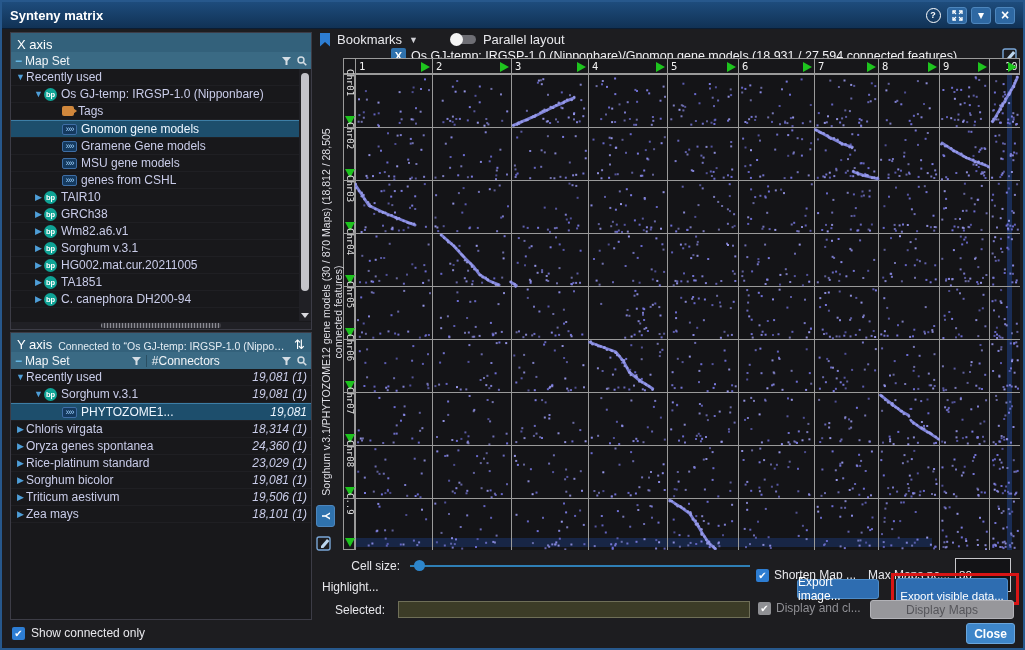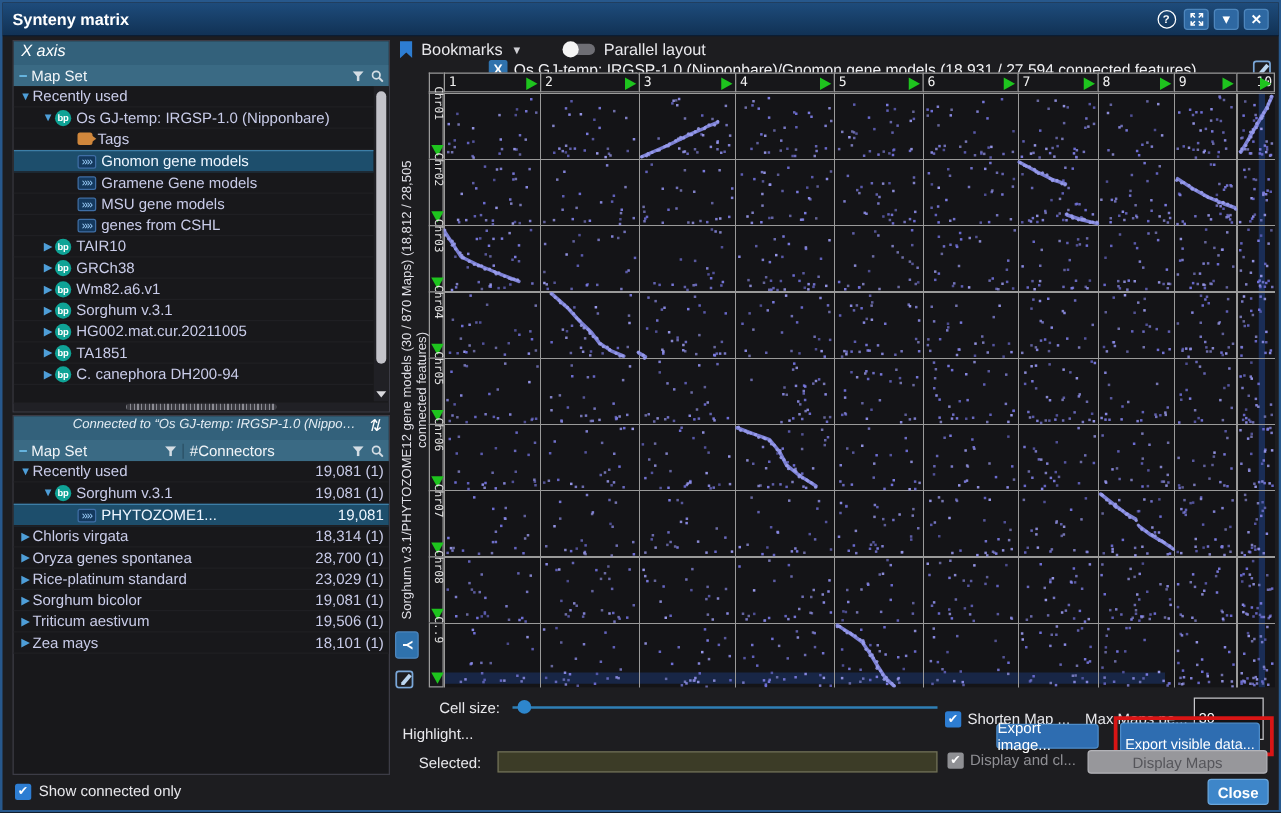--- a/index.html
+++ b/index.html
@@ -12,22 +12,22 @@
     padding:0 8px;box-sizing:border-box;border-bottom:1px solid #0b1d33;}
   .titlebar .title{font-size:13px;font-weight:bold;color:#fff;flex:1;}
   .winbtn{width:20px;height:17px;margin-left:4px;border-radius:3px;display:flex;
     align-items:center;justify-content:center;color:#fff;font-size:12px;}
   .winbtn.flat{background:transparent;}
   .winbtn.solid{background:#2e68a2;border:1px solid #4d86bd;box-sizing:border-box;}
   .helpcirc{width:13px;height:13px;border:1.4px solid #fff;border-radius:50%;
     display:flex;align-items:center;justify-content:center;font-size:9px;font-weight:bold;}
   
   .panel{position:absolute;background:#18181b;border:1px solid #3c3c46;box-sizing:border-box;}
-  .phead{background:#33617b;color:#fff;height:19px;display:flex;align-items:flex-start;
-    padding:0 6px;font-size:13px;gap:6px;font-style:italic;}
+  .phead{background:#33617b;color:#fff;height:19px;display:flex;align-items:flex-end;
+    padding:0 6px;font-size:13px;gap:6px;}
   .phead .sub{font-size:10.5px;color:#e3ecf3;white-space:nowrap;overflow:hidden;
     text-overflow:ellipsis;flex:1;}
   .colbar{background:#3a6a84;color:#f2f5f8;height:17px;display:flex;align-items:center;
     padding:0 4px;font-size:12px;}
   .minus{color:#6fc2f0;font-weight:bold;margin-right:3px;}
   .rows{position:relative;background:#18181b;}
   .trow{height:16px;display:flex;align-items:center;white-space:nowrap;
     color:#c9cce9;font-size:12px;border-bottom:1px solid #1f1f23;}
   .trow.sel{background:#1d4e6c;border-top:1px solid #3d7ea6;color:#eef6ff;}
   .exp{width:11px;font-size:9px;color:#4e9ed8;text-align:center;flex:none;}
@@ -41,21 +41,21 @@
     border-top:3px solid transparent;border-bottom:3px solid transparent;}
   .para{width:13px;height:9px;background:#c8a96e;transform:skewX(-25deg);}
   .vscroll{position:absolute;top:0;bottom:0;right:0;width:12px;background:#202025;}
   .vthumb{position:absolute;left:2px;width:8px;background:#c3c3ca;border-radius:4px;}
   .sarrow{position:absolute;left:2px;width:0;height:0;border-left:4px solid transparent;
     border-right:4px solid transparent;}
   .hscroll{position:absolute;left:0;right:0;bottom:0;height:7px;background:#202025;}
   .hthumb{position:absolute;top:1px;height:5px;border-radius:2px;
     background:repeating-linear-gradient(90deg,#8a8a92 0 1px,#3a3a40 1px 3px);}
   .funnel,.magn{flex:none;}
-  .ycell-val{margin-left:auto;padding-right:4px;}
+  .ycell-val{margin-left:auto;padding-right:4px;font-style:italic;}
   
   .cb{width:13px;height:13px;border-radius:2px;background:#2d7dd2;color:#fff;
     display:inline-flex;align-items:center;justify-content:center;font-size:10px;flex:none;}
   .cb.gray{background:#8f9094;}
   .btn{display:inline-flex;align-items:center;justify-content:center;border-radius:3px;
     font-size:12px;color:#fff;background:#2e6db1;border:1px solid #4d8cc9;box-sizing:border-box;}
   .btn.disabled{background:#97979b;color:#55555a;border:1px solid #b3b3b8;}
   .btn.close{background:#3e86c9;border:1px solid #6aa6dc;font-weight:bold;}
   
   .abs{position:absolute;}
@@ -259,21 +259,21 @@
           <span class="ycell-val">19,081</span>
         </div>
         <div class="trow" style="padding-left: 4px;">
           <span class="exp">▶</span>
           <span>Chloris virgata</span>
           <span class="ycell-val">18,314 (1)</span>
         </div>
         <div class="trow" style="padding-left: 4px;">
           <span class="exp">▶</span>
           <span>Oryza genes spontanea</span>
-          <span class="ycell-val">28,700 (1)</span>
+          <span class="ycell-val">24,360 (1)</span>
         </div>
         <div class="trow" style="padding-left: 4px;">
           <span class="exp">▶</span>
           <span>Rice-platinum standard</span>
           <span class="ycell-val">23,029 (1)</span>
         </div>
         <div class="trow" style="padding-left: 4px;">
           <span class="exp">▶</span>
           <span>Sorghum bicolor</span>
           <span class="ycell-val">19,081 (1)</span>

